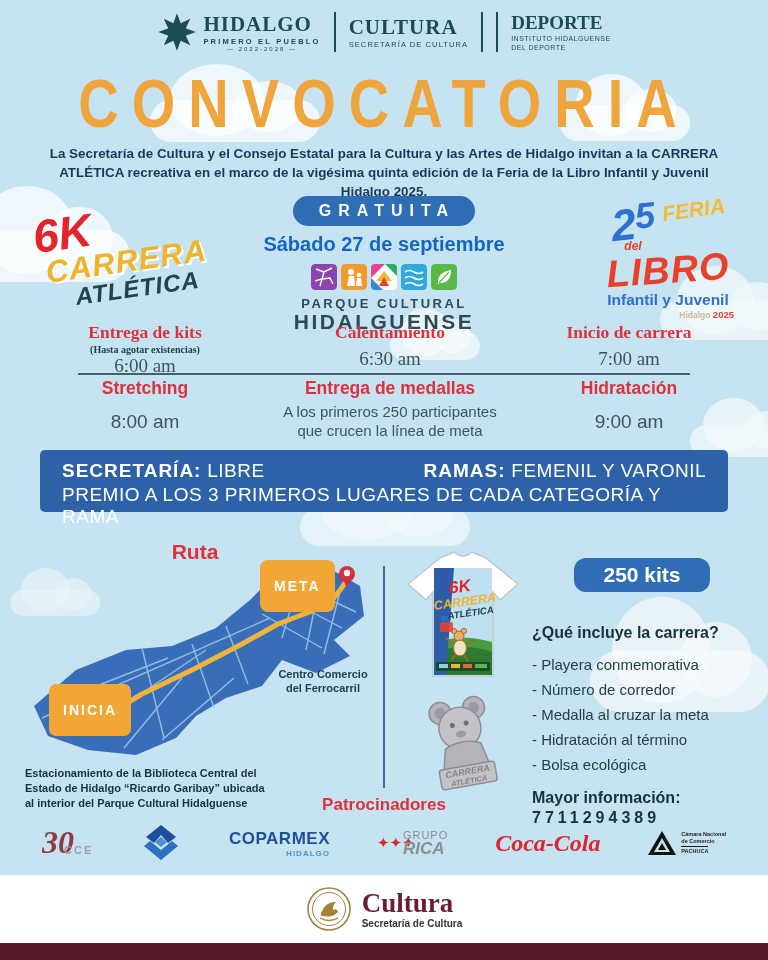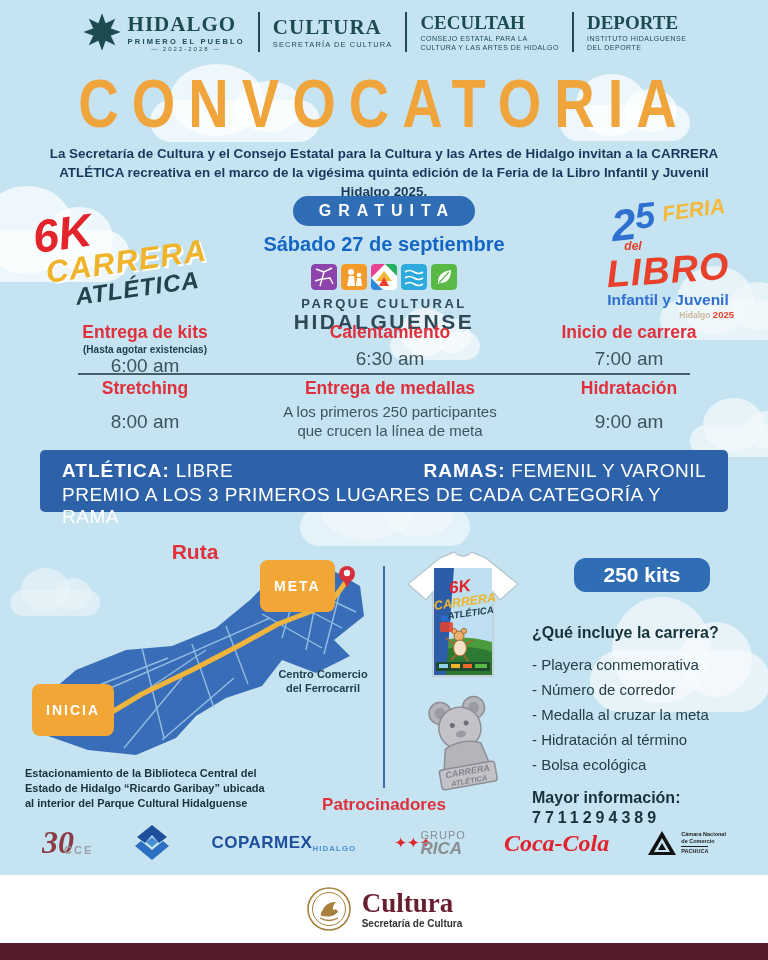--- a/index.html
+++ b/index.html
@@ -58,42 +58,42 @@
   .feria-5 { font-size:36px; vertical-align:10px; }
   .feria-feria { color:#f5b93a; font-size:21px; font-style:italic; display:inline-block; transform:rotate(-8deg); margin-left:2px; vertical-align:22px; }
   .feria-del { color:#e8402a; font-size:12px; font-style:italic; display:block; margin:-4px 0 0 -70px; }
   .feria-libro { color:#e8402a; font-size:38px; font-style:italic; display:block; transform:rotate(-4deg); line-height:.9; letter-spacing:1px; }
   .feria-aud { color:#2e6fd0; font-size:15.5px; display:block; margin-top:4px; }
   .feria-yr { font-size:8.5px; display:block; text-align:right; margin-right:14px; color:#c9b89a; }
   .feria-yr b { color:#e8402a; font-size:9.5px; }
 
   
   .sched-row { left:30px; width:708px; display:grid; text-align:center; }
-  .sched-row1 { top:322px; grid-template-columns:230px 260px 218px; }
+  .sched-row1 { top:322px; grid-template-columns:230px 260px 218px;font-family:Liberation Serif, serif; }
   .sched-row2 { top:378px; grid-template-columns:230px 260px 218px; }
   .sched-title { color:#e0303c; font-weight:bold; font-size:17.5px; }
   .sched-note { color:#21404e; font-weight:bold; font-size:10px; margin-top:1px; }
   .sched-time { color:#3a5560; font-size:19px; margin-top:5px; }
   .sched-desc { color:#3a5560; font-size:15px; line-height:1.25; margin-top:4px; }
   .sched-hr { left:78px; top:373px; width:612px; height:2px; background:#44606c; }
 
   
   .banner { left:40px; top:450px; width:688px; height:62px; background:#2d62a9; border-radius:5px;
     color:#fff; padding:10px 22px; }
   .banner-l1 { display:flex; justify-content:space-between; font-size:19px; letter-spacing:.5px; }
   .banner-l2 { font-size:19px; margin-top:2px; letter-spacing:.5px; }
   .banner b { letter-spacing:1px; }
 
   
   .ruta-title { left:30px; top:540px; width:330px; text-align:center; color:#e0303c; font-weight:bold; font-size:21px; }
   .map-wrap { left:20px; top:556px; width:358px; height:212px; }
   .map-badge { position:absolute; background:#f2a636; color:#fff; font-weight:bold; font-size:14px;
     letter-spacing:2px; padding:18px 14px; border-radius:8px; }
   .badge-meta { left:240px; top:4px; }
-  .badge-inicia { left:12px; top:128px; }
+  .badge-inicia { left:29px; top:128px;border-radius:7px; }
   .landmark { position:absolute; left:248px; top:112px; width:110px; text-align:center;
     color:#21404e; font-weight:bold; font-size:11px; line-height:1.25; }
   .map-caption { left:25px; top:766px; color:#16323c; font-weight:bold; font-size:11px; line-height:1.35; }
 
   .divider-v { left:383px; top:566px; width:2px; height:222px; background:#3e6e9e; }
 
   
   .kits-col { left:532px; top:558px; width:220px; }
   .kits-pill { display:block; width:136px; margin:0 auto; background:#2f6db5; color:#fff; text-align:center;
     font-weight:bold; font-size:21px; padding:5px 0; border-radius:12px; }
@@ -153,25 +153,20 @@
         <div class="hid-sub">PRIMERO EL PUEBLO</div>
         <div class="hid-years">— 2022-2028 —</div>
       </div>
     </div>
     <div class="gov-sep"></div>
     <div class="gov-block">
       <div class="cul-title">CULTURA</div>
       <div class="cul-sub">SECRETARÍA DE CULTURA</div>
     </div>
     <div class="gov-sep"></div>
-    <div class="gov-block">
-      <div class="cec-title">CECULTAH</div>
-      <div class="cec-sub">CONSEJO ESTATAL PARA LA</div>
-      <div class="cec-sub">CULTURA Y LAS ARTES DE HIDALGO</div>
-    </div>
     <div class="gov-sep"></div>
     <div class="gov-block">
       <div class="dep-title">DEPORTE</div>
       <div class="cec-sub">INSTITUTO HIDALGUENSE</div>
       <div class="cec-sub">DEL DEPORTE</div>
     </div>
   </header>
 
   <h1 class="layer main-title">CONVOCATORIA</h1>
 
@@ -265,21 +260,21 @@
       <div class="sched-desc" style="margin-top:0;">que crucen la línea de meta</div>
     </div>
     <div>
       <div class="sched-title">Hidratación</div>
       <div class="sched-time" style="margin-top:12px;">9:00 am</div>
     </div>
   </div>
 
   <div class="layer banner">
     <div class="banner-l1">
-      <span><b>ATLÉTICA:</b> <span>LIBRE</span></span>
+      <span><b>SECRETARÍA:</b> <span>LIBRE</span></span>
       <span><b>RAMAS:</b> <span>FEMENIL Y VARONIL</span></span>
     </div>
     <div class="banner-l2">PREMIO A LOS 3 PRIMEROS LUGARES DE CADA CATEGORÍA Y RAMA</div>
   </div>
 
   <div class="layer ruta-title">Ruta</div>
   <div class="layer map-wrap">
     <svg width="358" height="212" viewBox="0 0 358 212">
       <path d="M14,150 L56,114 L106,94 L152,90 L196,72 L230,44 L260,14 L302,8 L340,30 L344,60 L314,84 L330,100 L296,117 L262,104 L242,130 L206,142 L176,160 L156,182 L116,199 L68,194 L28,180 Z" fill="#3a6db8"></path>
       <g stroke="#9cc6e8" stroke-width="1.4" fill="none" opacity=".9">
@@ -402,21 +397,21 @@
       <span class="cce-num">30</span>
       <span class="cce-org">CCE</span>
     </div>
     <svg width="42" height="40" viewBox="0 0 42 40">
       <g stroke-width="0">
         <path d="M21,2 L36,14 L28,20 L21,12 L14,20 L6,14 Z" fill="#1d4f9c"></path>
         <path d="M10,18 L21,27 L32,18 L38,23 L21,37 L4,23 Z" fill="#2d6fc0"></path>
         <path d="M21,14 L27,19 L21,24 L15,19 Z" fill="#4a8fd4"></path>
       </g>
     </svg>
-    <div class="sp" style="align-items:flex-end;gap:0;">
+    <div class="sp" style="flex-direction:column;align-items:flex-end;gap:0;">
       <span class="coparmex-name">COPARMEX</span>
       <span class="coparmex-sub">HIDALGO</span>
     </div>
     <div class="sp">
       <span class="rica-stars">✦✦✦</span>
       <span>
         <span class="rica-top" style="display:block;">GRUPO</span>
         <span class="rica-name" style="display:block;">RICA</span>
       </span>
     </div>

